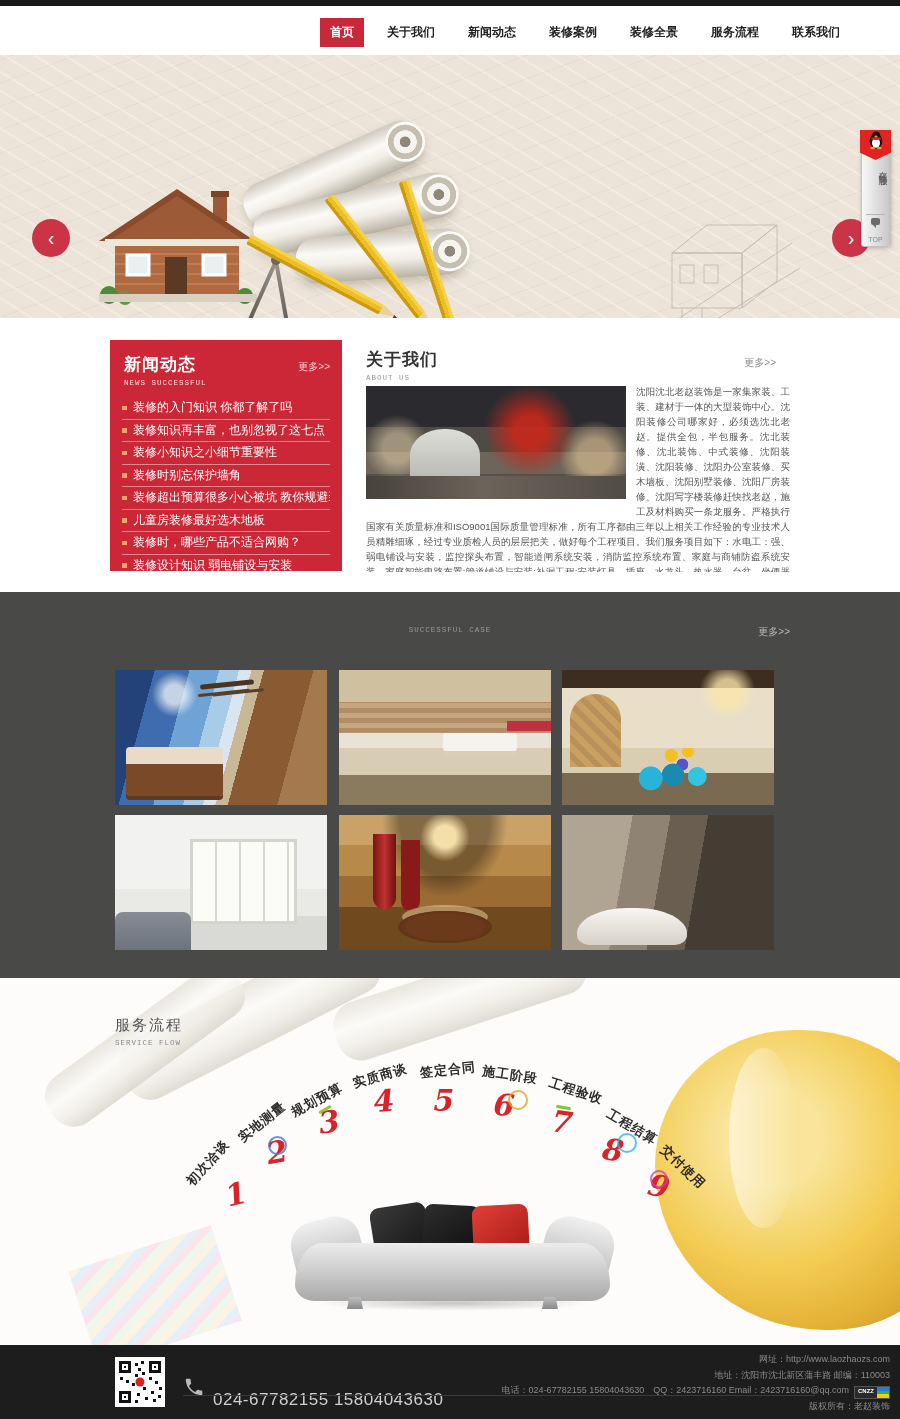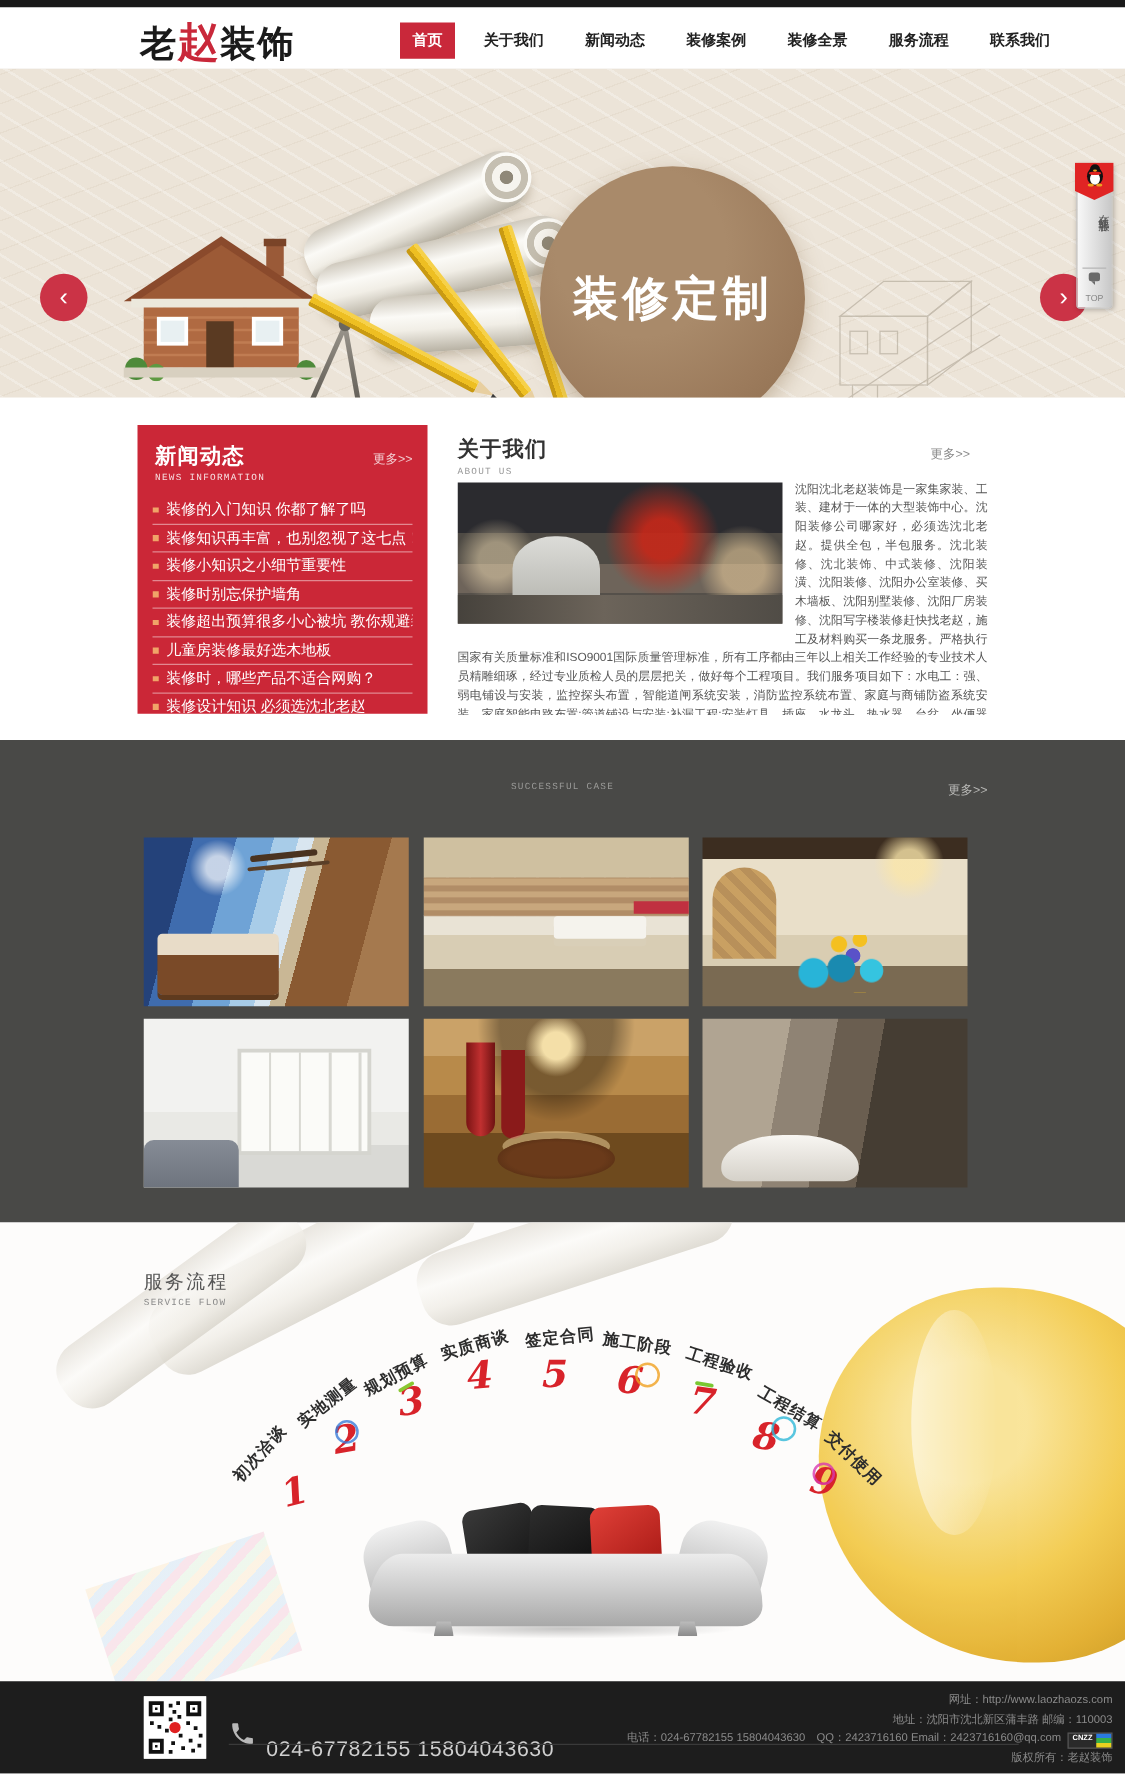--- a/index.html
+++ b/index.html
@@ -226,21 +226,20 @@
   .cnzz-flag{width:12px;height:11px;background:linear-gradient(180deg,#2a7ae0 0 34%,#38b048 34% 67%,#e8d020 67% 100%);}
 </style>
 </head>
 <body>
 
 <div id="page">
 
   <div class="topstrip"></div>
 
   <div class="header">
-    <div class="logo"><span>老</span><span class="red">赵</span><span>装饰</span></div>
     <div class="nav">
       <div class="nav-item active">首页</div>
       <div class="nav-item">关于我们</div>
       <div class="nav-item">新闻动态</div>
       <div class="nav-item">装修案例</div>
       <div class="nav-item">装修全景</div>
       <div class="nav-item">服务流程</div>
       <div class="nav-item">联系我们</div>
     </div>
   </div>
@@ -290,23 +289,20 @@
         <line x1="90" y1="152" x2="248" y2="55"></line>
         <line x1="130" y1="95" x2="130" y2="140"></line>
         <line x1="150" y1="95" x2="150" y2="140"></line>
         <rect x="128" y="52" width="14" height="18"></rect>
         <rect x="152" y="52" width="14" height="18"></rect>
         <line x1="40" y1="120" x2="120" y2="120"></line>
         <line x1="30" y1="135" x2="110" y2="135"></line>
       </g>
     </svg>
 
-    <div class="big-circle">
-      <span>装修定制</span>
-    </div>
 
     <div class="bn-arrow bn-prev">
         <span>‹</span>
       </div>
     <div class="bn-arrow bn-next">
         <span>›</span>
       </div>
 
     <div class="qq-widget">
       <div class="qq-ribbon">
@@ -323,32 +319,32 @@
       <div class="qq-vtext">在线客服</div>
       <div class="qq-div"></div>
       <div class="qq-chat"></div>
       <div class="qq-top">TOP</div>
     </div>
   </div>
 
   <div class="news-panel">
     <div class="news-head">
       <div class="news-title">新闻动态</div>
-      <div class="news-sub">NEWS INFORMATION</div>
+      <div class="news-sub">NEWS SUCCESSFUL</div>
       <div class="news-more">更多&gt;&gt;</div>
     </div>
     <div class="news-list">
       <div class="news-item">装修的入门知识 你都了解了吗</div>
       <div class="news-item">装修知识再丰富，也别忽视了这七点！</div>
       <div class="news-item">装修小知识之小细节重要性</div>
       <div class="news-item">装修时别忘保护墙角</div>
       <div class="news-item">装修超出预算很多小心被坑 教你规避装修中的问题</div>
       <div class="news-item">儿童房装修最好选木地板</div>
       <div class="news-item">装修时，哪些产品不适合网购？</div>
-      <div class="news-item">装修设计知识 必须选沈北老赵</div>
+      <div class="news-item">装修设计知识 弱电铺设与安装</div>
     </div>
   </div>
 
   <div class="about">
     <div class="about-head">
       <div class="about-title">关于我们</div>
       <div class="about-sub">ABOUT US</div>
       <div class="about-more">更多&gt;&gt;</div>
     </div>
     <div class="about-body">

